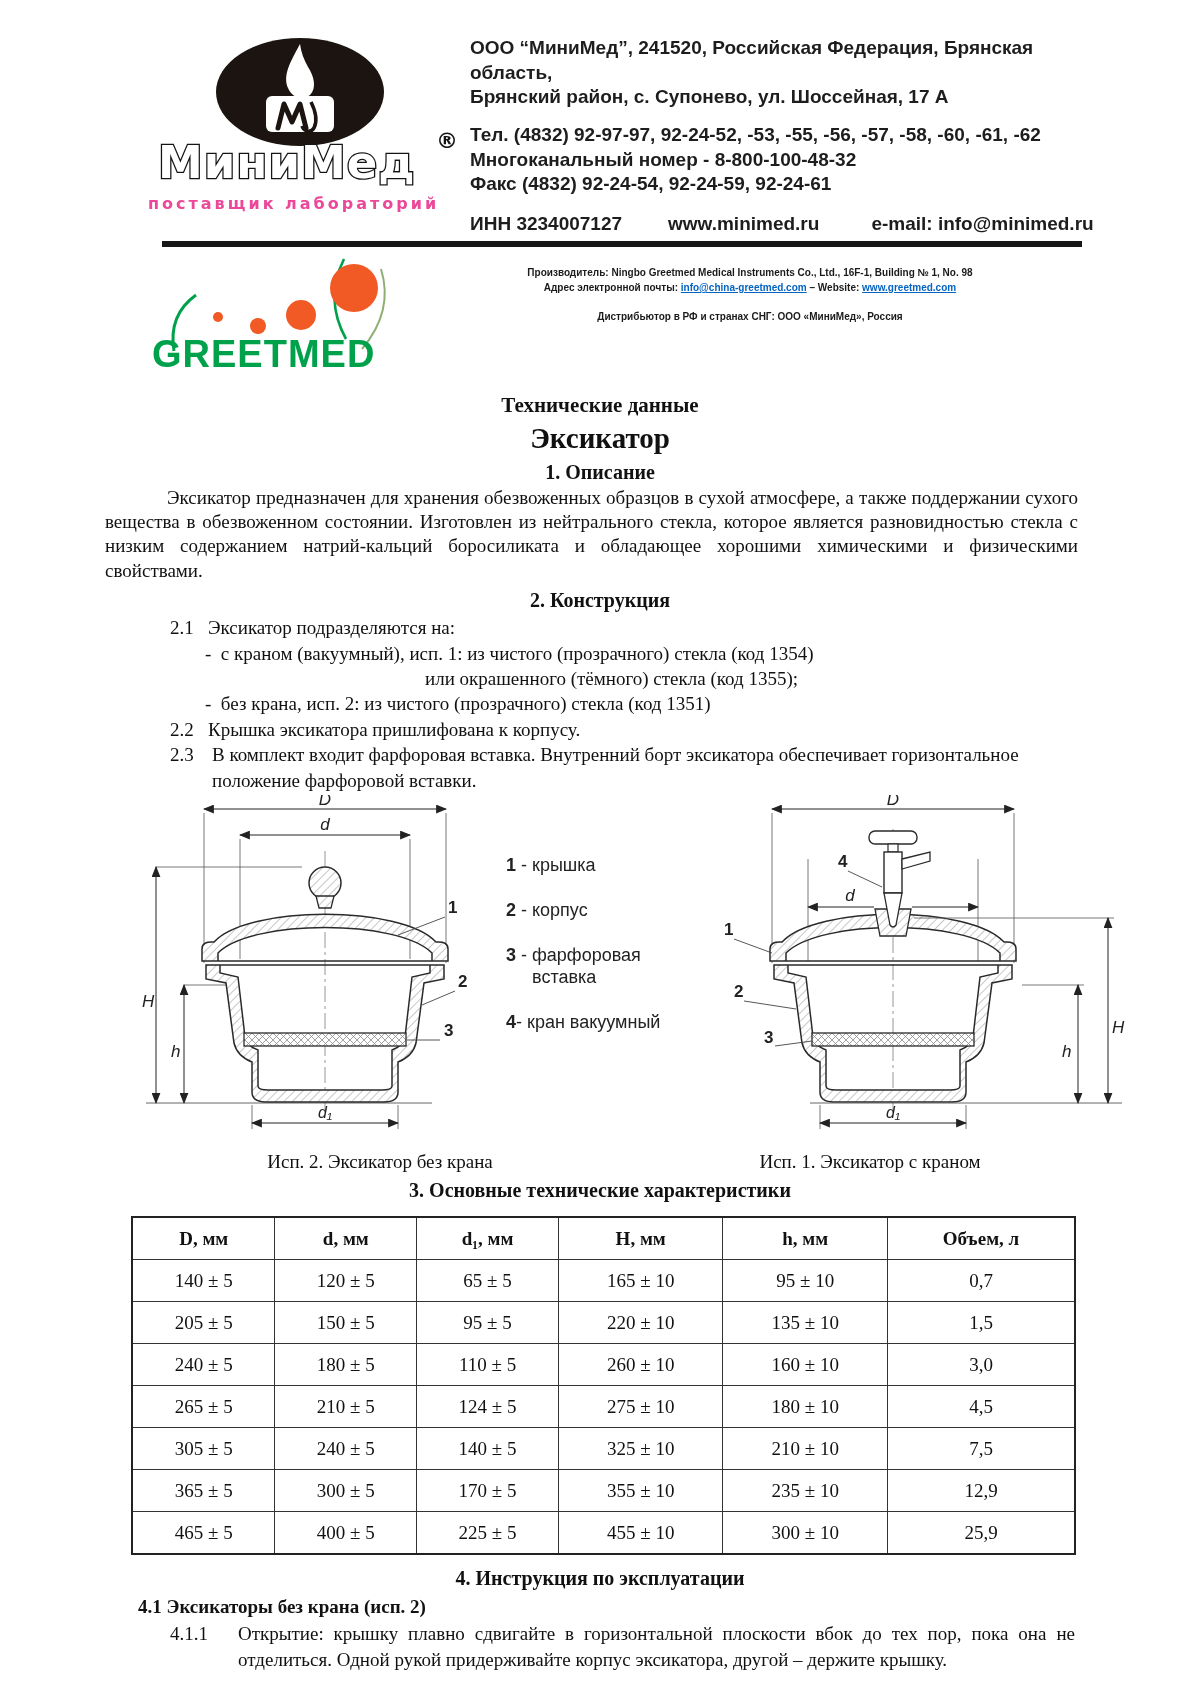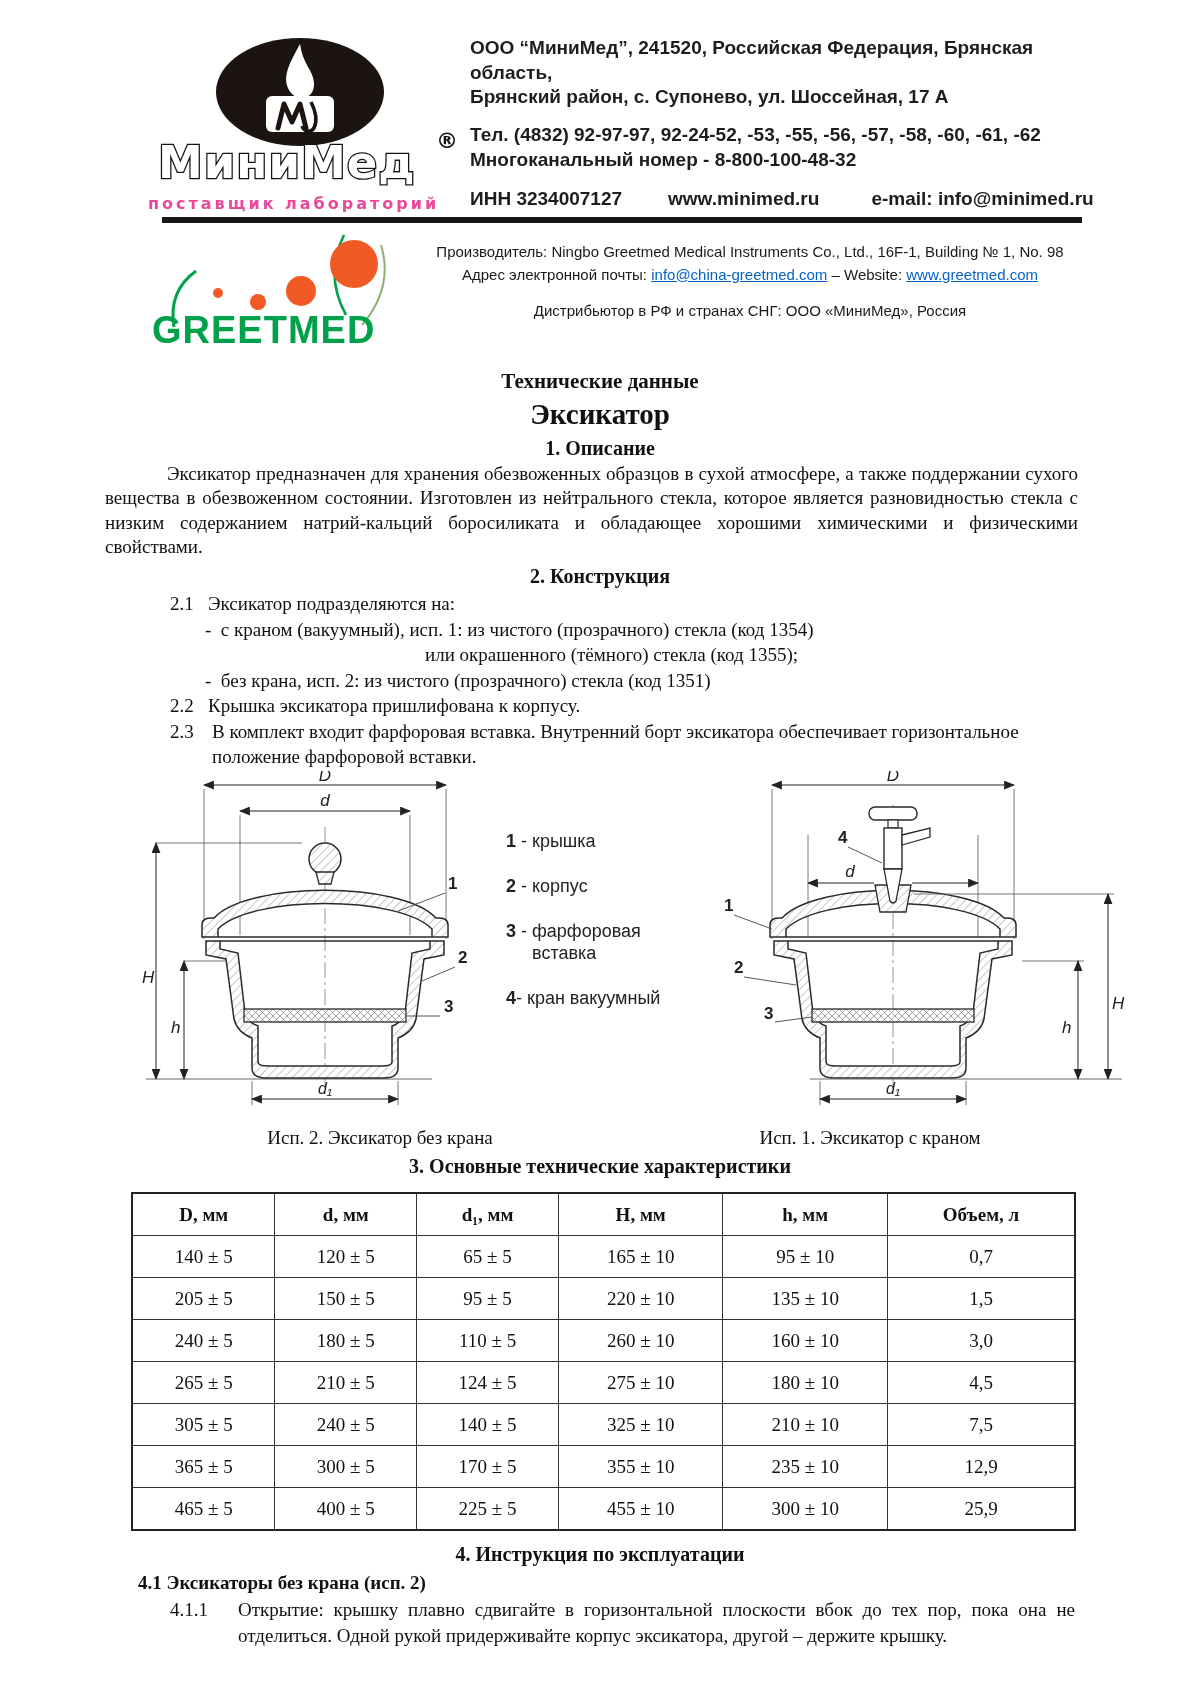--- a/index.html
+++ b/index.html
@@ -17,21 +17,21 @@
   .inn-row{display:flex;margin-top:15px;}
   .inn-row span{white-space:nowrap;}
   .inn-row .sp1{margin-left:46px;} .inn-row .sp2{margin-left:52px;}
 
   .black-rule{height:6px;background:#171717;margin:4px 118px 0 162px;}
 
   
   .manu{display:flex;padding:8px 40px 0 148px;}
   .greet-logo{width:252px;}
   .manu-text{width:700px;margin-left:0;margin-top:10px;text-align:center;
-             font-family:"Liberation Sans",sans-serif;font-weight:normal;font-size:15px;
+             font-family:"Liberation Sans",sans-serif;font-weight:bold;font-size:10px;
              line-height:1.5;color:#1a1a1a;}
   .lnk{color:#0563C1;text-decoration:underline;cursor:pointer;}
   .distrib{margin-top:14px;}
 
   
   .title1{text-align:center;font-size:21px;font-weight:bold;margin-top:12px;}
   .title2{text-align:center;font-size:29px;font-weight:bold;margin-top:4px;}
   .sec-head{text-align:center;font-size:20px;font-weight:bold;margin-top:6px;}
   .para{margin:2px 122px 0 105px;font-size:19px;line-height:1.28;text-align:justify;text-indent:62px;}
   .construction{margin-top:3px;font-size:19px;line-height:1.34;}
@@ -83,20 +83,21 @@
         <text x="288" y="112" font-family="DejaVu Sans, sans-serif" font-weight="bold" font-size="22" fill="#141414">®</text>
       </svg>
       <div class="logo-tagline">поставщик лабораторий</div>
     </div>
     <div class="contact">
       <div>ООО “МиниМед”, 241520, Российская Федерация, Брянская область,</div>
       <div>Брянский район, с. Супонево, ул. Шоссейная, 17 А</div>
       <div class="c-gap"></div>
       <div>Тел. (4832) 92-97-97, 92-24-52, -53, -55, -56, -57, -58, -60, -61, -62</div>
       <div>Многоканальный номер - 8-800-100-48-32</div>
+      <div>Факс (4832) 92-24-54, 92-24-59, 92-24-61</div>
       <div class="inn-row">
         <span>ИНН 3234007127</span>
         <span class="sp1">www.minimed.ru</span>
         <span class="sp2">e-mail: info@minimed.ru</span>
       </div>
     </div>
   </div>
 
   <div class="black-rule"></div>
 

